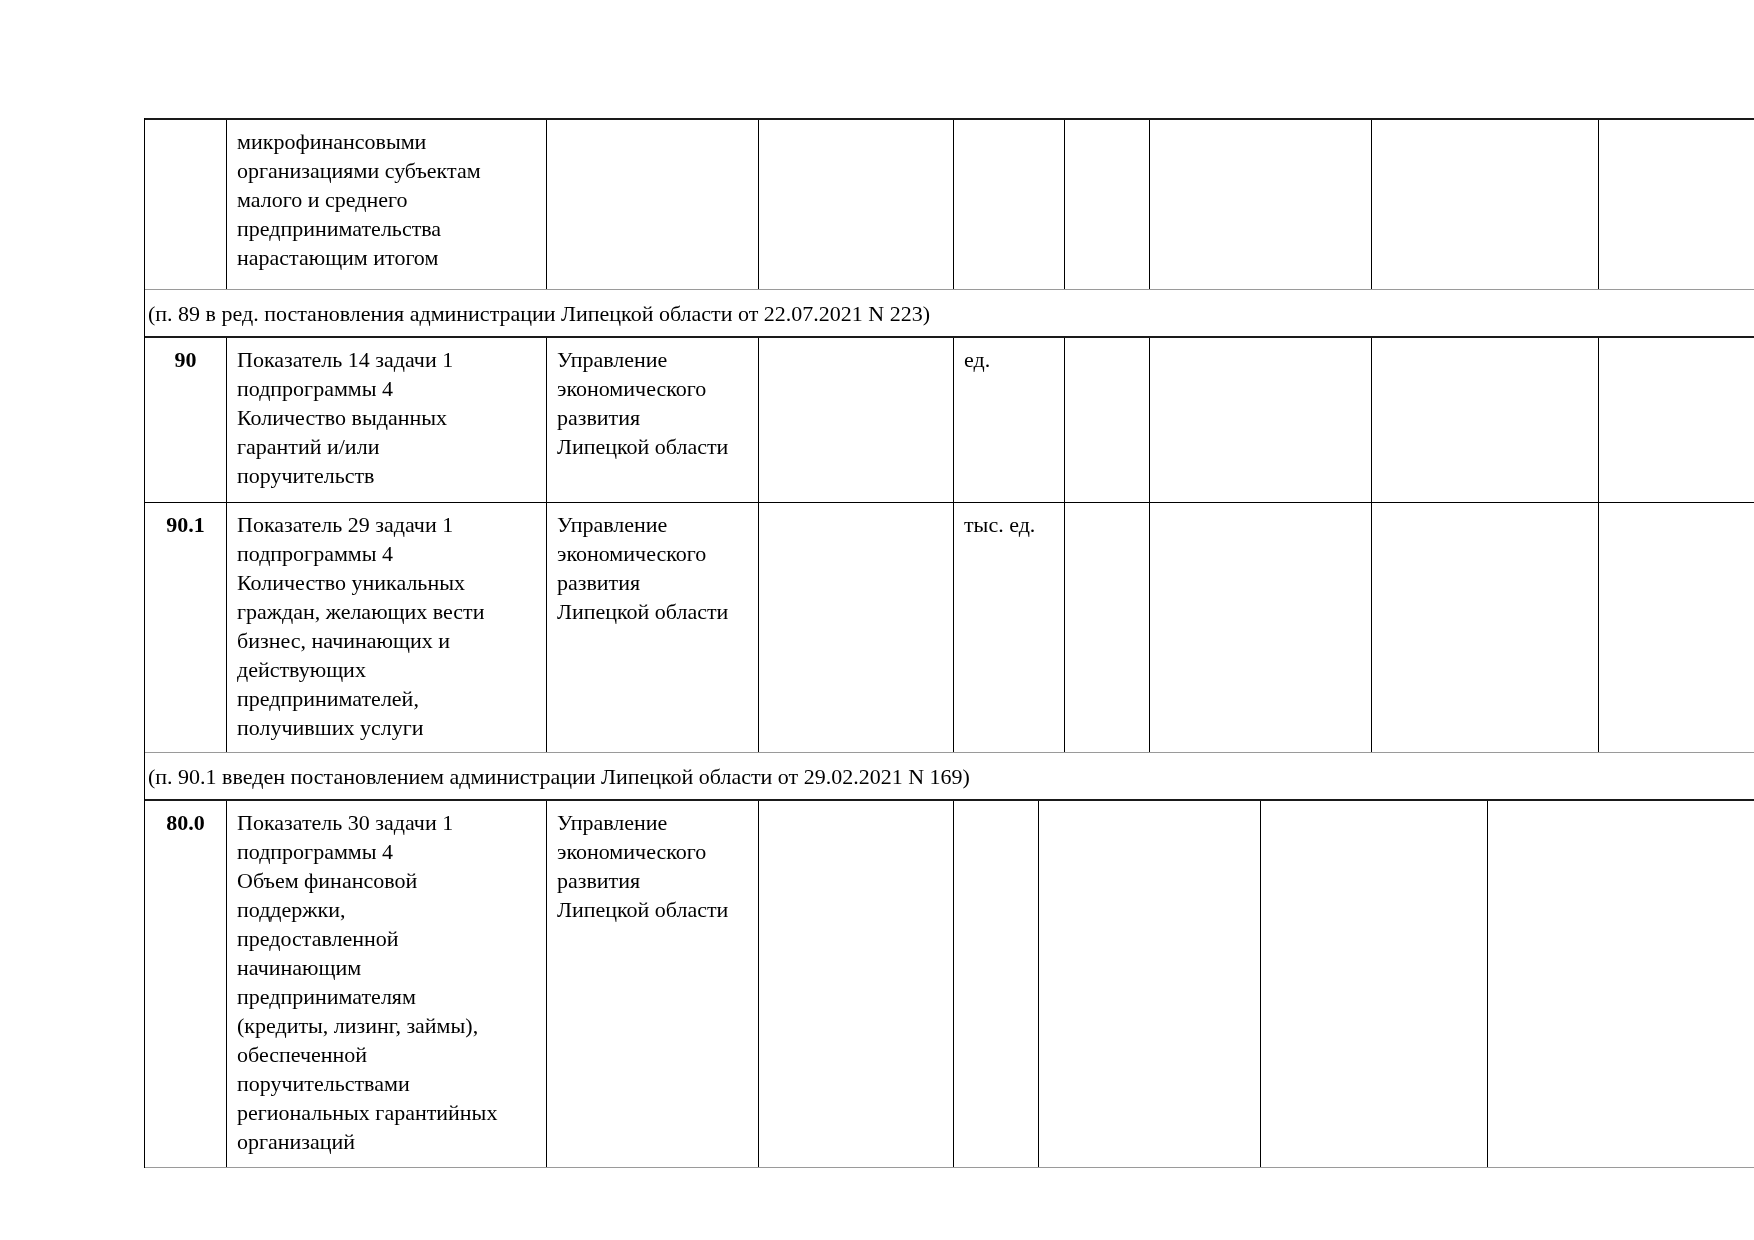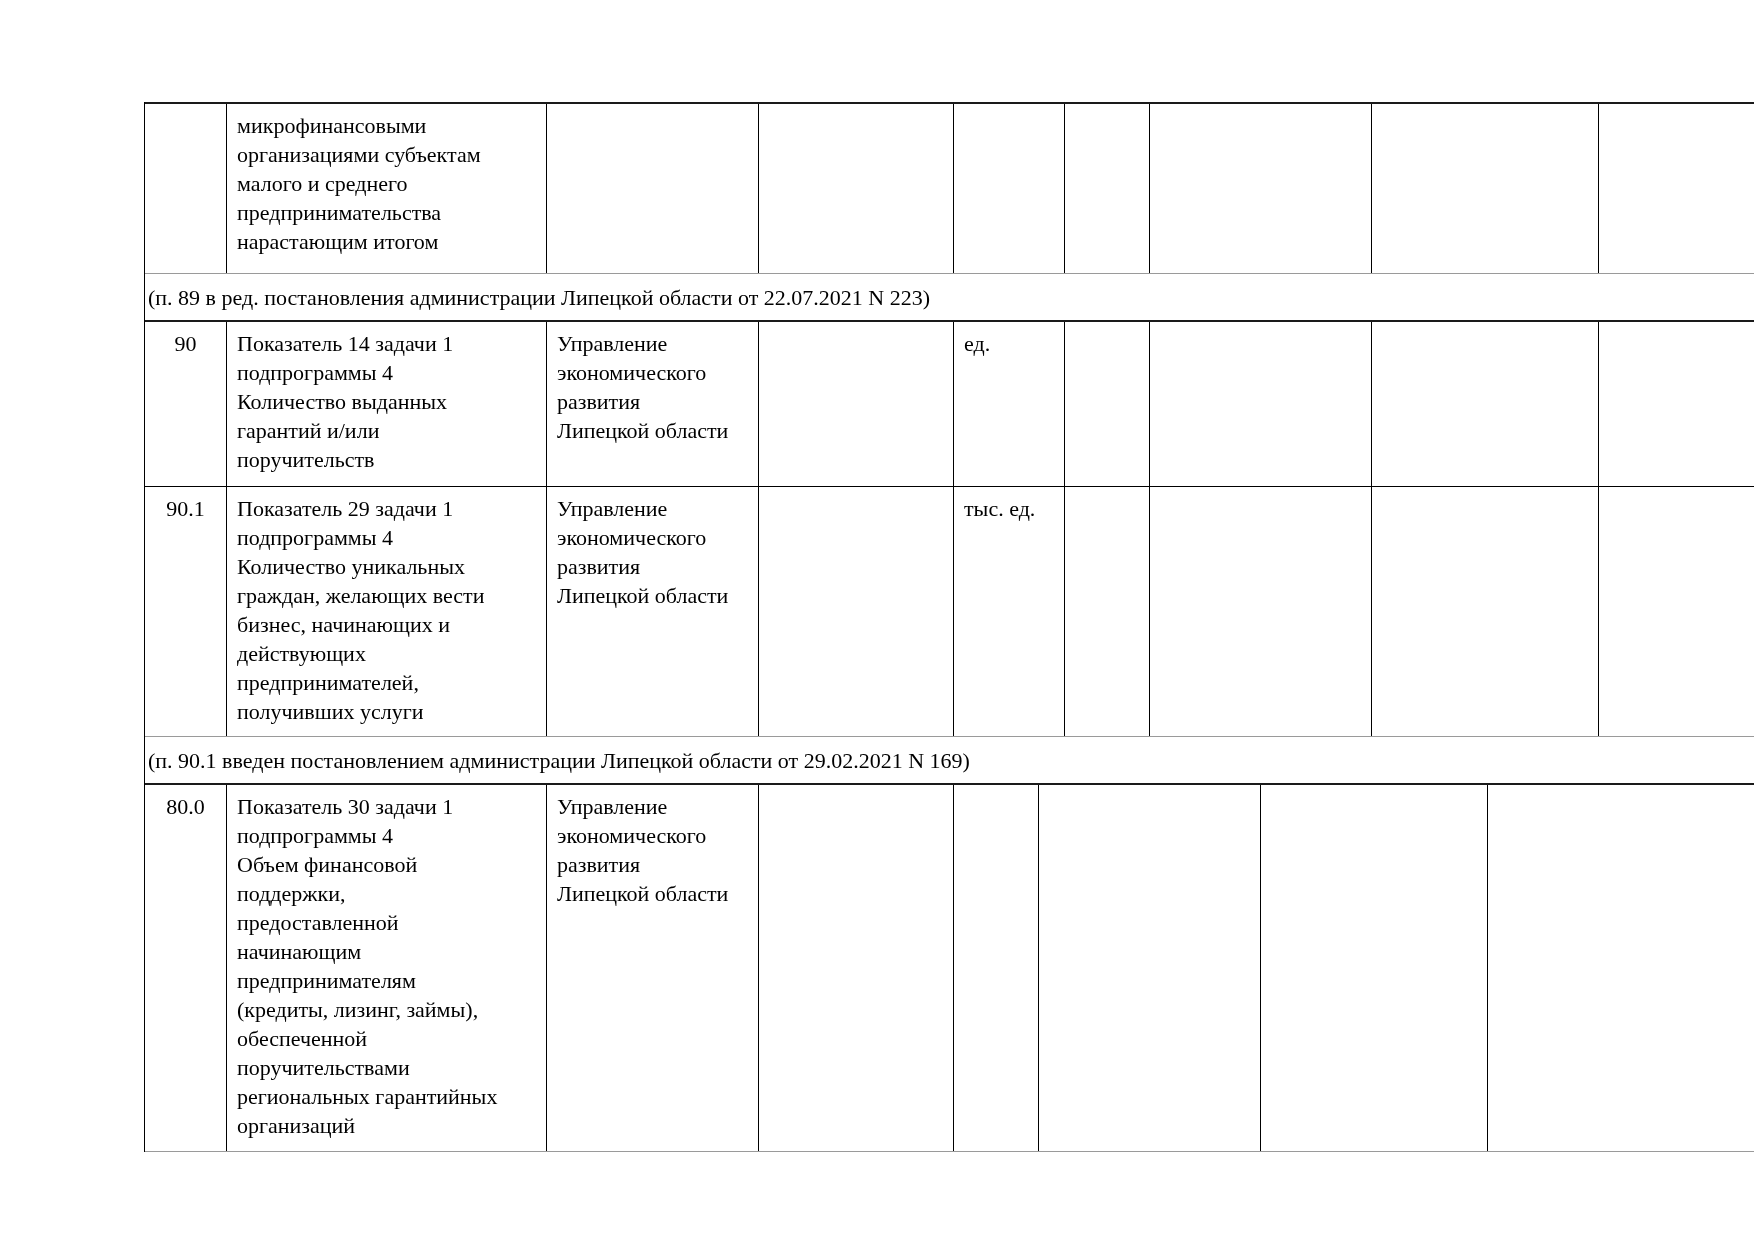--- a/index.html
+++ b/index.html
@@ -8,21 +8,21 @@
     width: 1754px;
     height: 1240px;
     background: #ffffff;
     overflow: hidden;
     font-family: "Liberation Serif", "DejaVu Serif", serif;
     color: #000000;
   }
   #doc-table {
     position: absolute;
     left: 144px;
-    top: 102px;
+    top: 118px;
     width: 1610px;
     border-left: 1px solid #000000;
     box-sizing: border-box;
   }
   .fragment {
     border-top: 2px solid #1a1a1a;
     border-bottom: 1px solid #9a9a9a;
     box-sizing: border-box;
   }
   .trow {
@@ -41,21 +41,21 @@
     white-space: pre-line;
     overflow: hidden;
   }
   .tcell.num {
     text-align: center;
     padding-left: 2px;
     padding-right: 2px;
   }
   .tcell.last { border-right: none; }
   
-  .c1 { width: 82px; }
+  .c1 { width: 82px; font-weight: bold; }
   .c2 { width: 320px; }
   .c3 { width: 212px; }
   .c4 { width: 195px; }
   .c5 { width: 111px; }
   .c6 { width: 85px; }
   .c7 { width: 222px; }
   .c8 { width: 227px; }
   .c9 { width: 155px; }
   
   .h-frag1 { height: 169px; }

